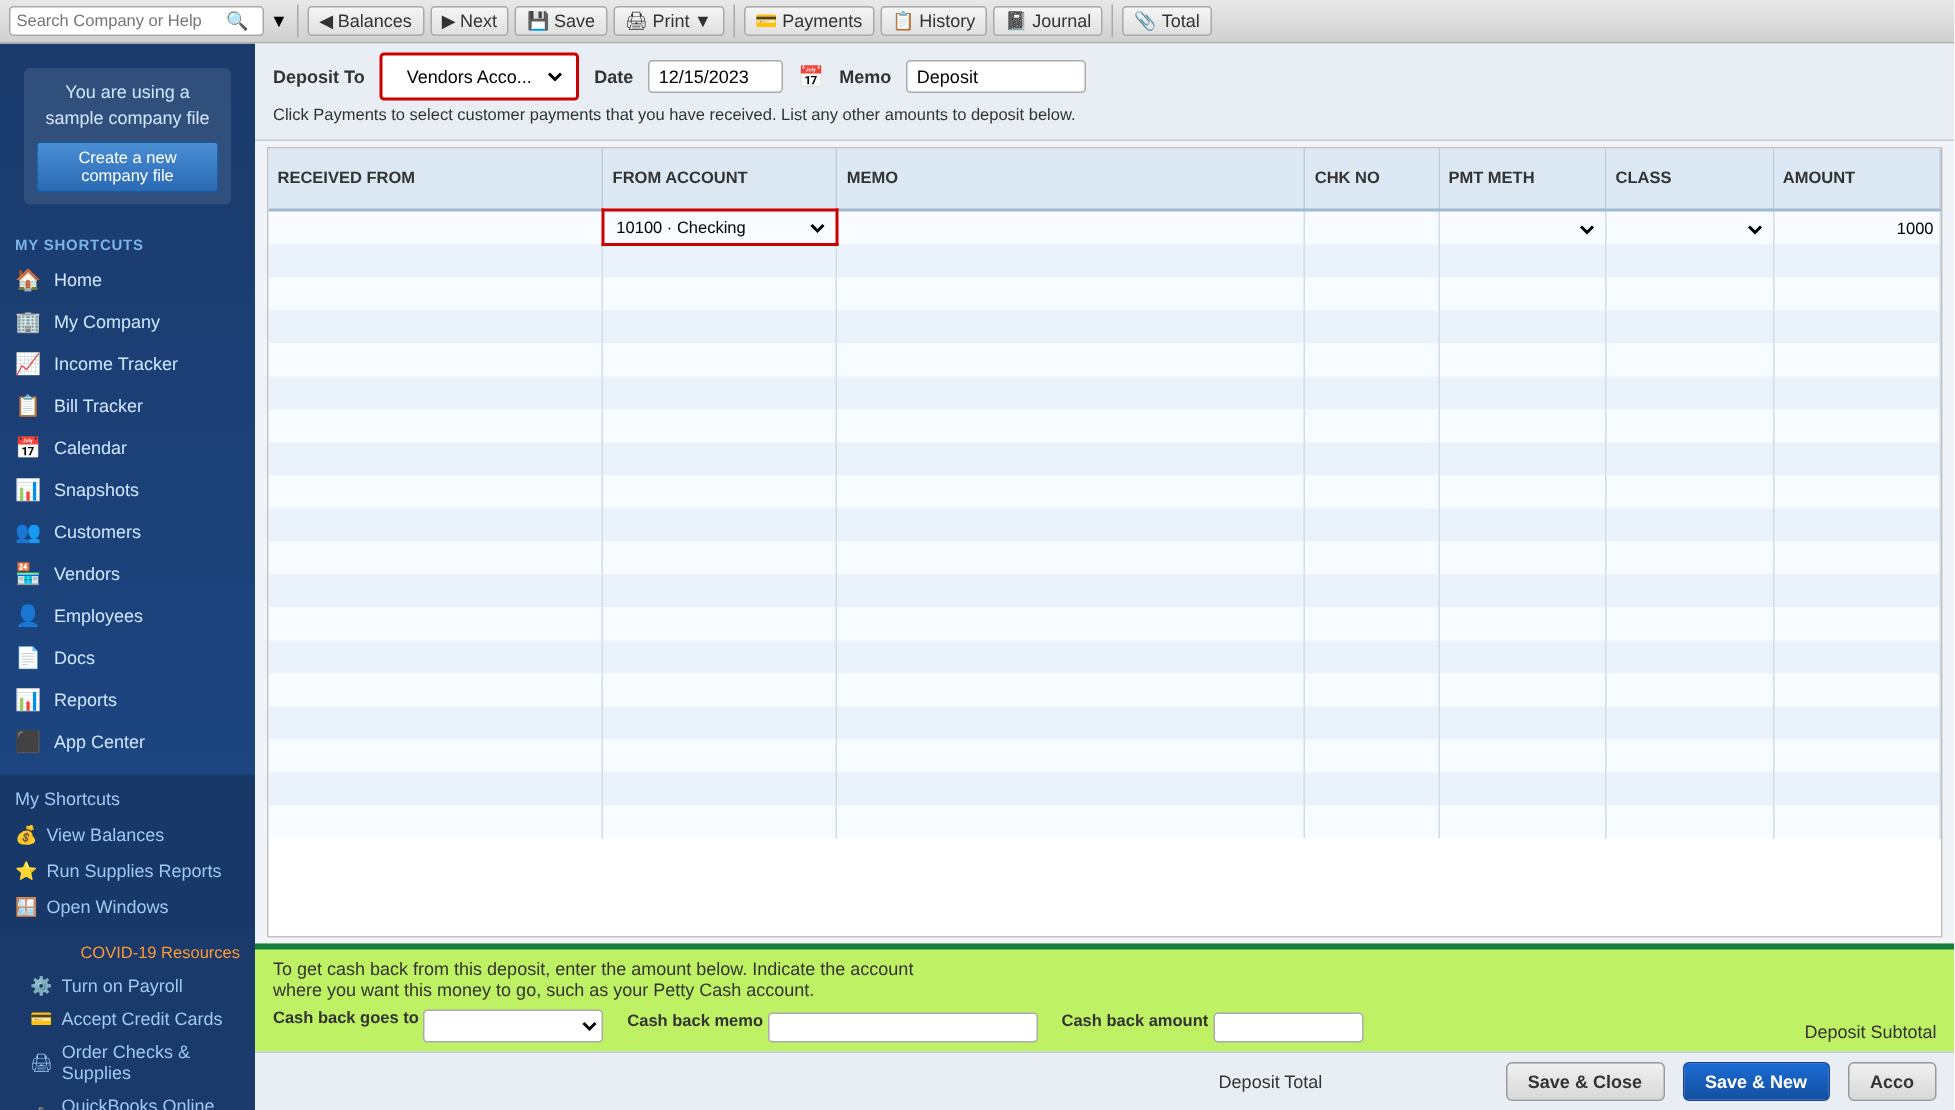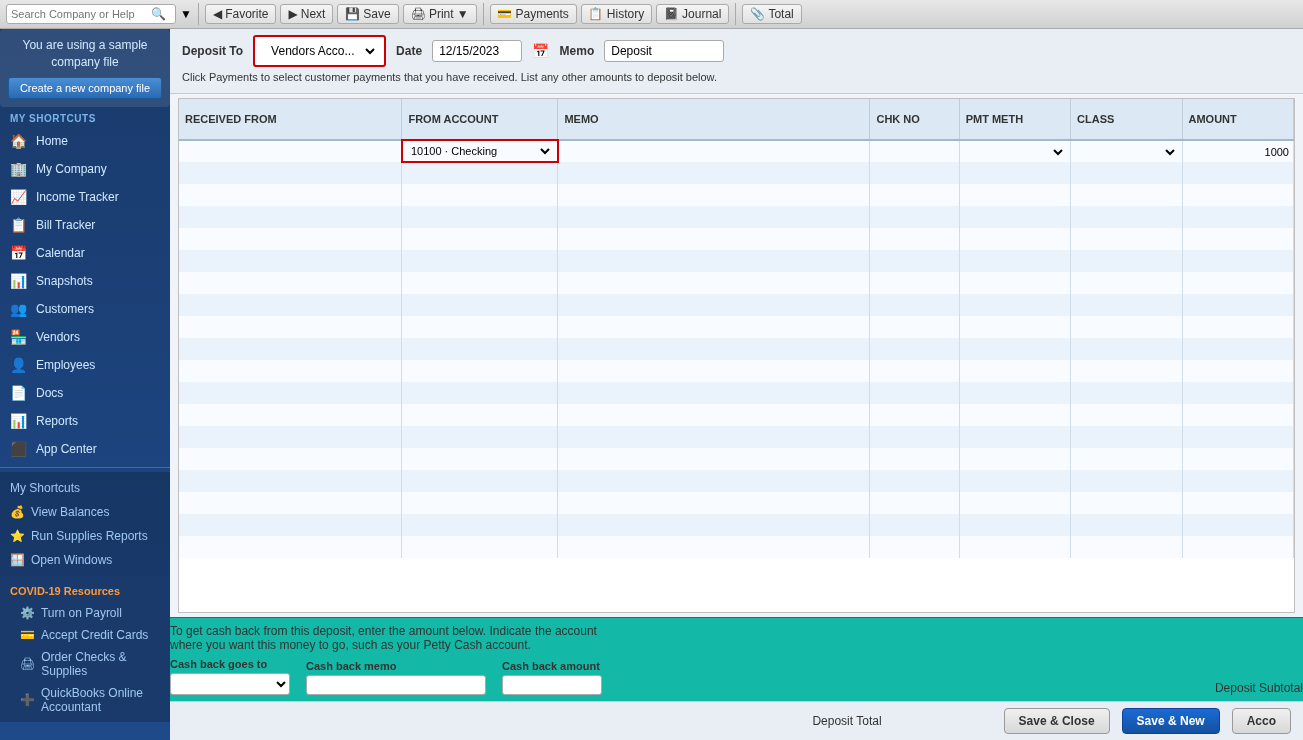--- a/index.html
+++ b/index.html
@@ -75,21 +75,21 @@
       gap: 8px;
       padding: 6px 10px;
       color: #d0e8ff;
       cursor: pointer;
       font-size: 12px;
     }
     .sidebar-item .si-icon { font-size: 14px; width: 18px; text-align: center; }
 
     .company-box {
       background: rgba(255,255,255,0.1);
-      margin: 0;
+      margin: 16px;
       border-radius: 4px;
       padding: 8px;
       text-align: center;
       color: #d0e8ff;
       font-size: 11px;
       line-height: 1.4;
     }
     .create-company-btn {
       background: linear-gradient(to bottom, #4a8ed4, #2a6ab4);
       color: #fff;
@@ -124,21 +124,22 @@
 
     .covid-section {
       background: #1a3a6b;
       padding: 4px 0;
     }
     .covid-link {
       padding: 5px 10px;
       color: #ff9933;
       cursor: pointer;
       font-size: 11px;
-      font-weight: bold;
+      font-weight: normal;
+      text-align: right;
     }
     .covid-sub-item {
       padding: 4px 10px 4px 20px;
       color: #a0c8f0;
       cursor: pointer;
       font-size: 11px;
       display: flex;
       align-items: center;
       gap: 6px;
     }
@@ -245,37 +246,37 @@
       outline: none;
     }
     .from-account-cell {
       border: 2px solid #cc0000;
       border-radius: 2px;
     }
     .amount-cell { text-align: right; }
 
     
     #cash-back {
-      background: #14b8a6;
-      border-top: 1px solid #15803d;
-      padding: 6px 0;
+      background: #bef264;
+      border-top: 4px solid #15803d;
+      padding: 6px 12px;
     }
     .cash-back-info {
       font-size: 11px;
       color: #333;
       margin-bottom: 6px;
     }
     .cash-back-row {
       display: flex;
       gap: 16px;
       align-items: flex-end;
     }
     .cash-back-field {
       display: flex;
-      flex-direction: column;
+      flex-direction: row;
       gap: 3px;
     }
     .cash-back-field label { font-size: 11px; color: #333; font-weight: bold; }
     .cash-back-field input, .cash-back-field select {
       border: 1px solid #aaa;
       border-radius: 3px;
       padding: 3px 6px;
       font-size: 11px;
       background: #fff;
     }
@@ -341,21 +342,21 @@
   <div class="search-box">
     <input type="text" placeholder="Search Company or Help" style="">
     <span>🔍</span>
   </div>
   <span style="cursor:pointer;">▼</span>
 
   <div class="tb-sep"></div>
 
   <button class="tb-btn">
     <span>◀</span>
-    <span>Favorite</span>
+    <span>Balances</span>
   </button>
   <button class="tb-btn">
     <span>▶</span>
     <span>Next</span>
   </button>
   <button class="tb-btn">
     <span>💾</span>
     <span>Save</span>
   </button>
   <button class="tb-btn">

